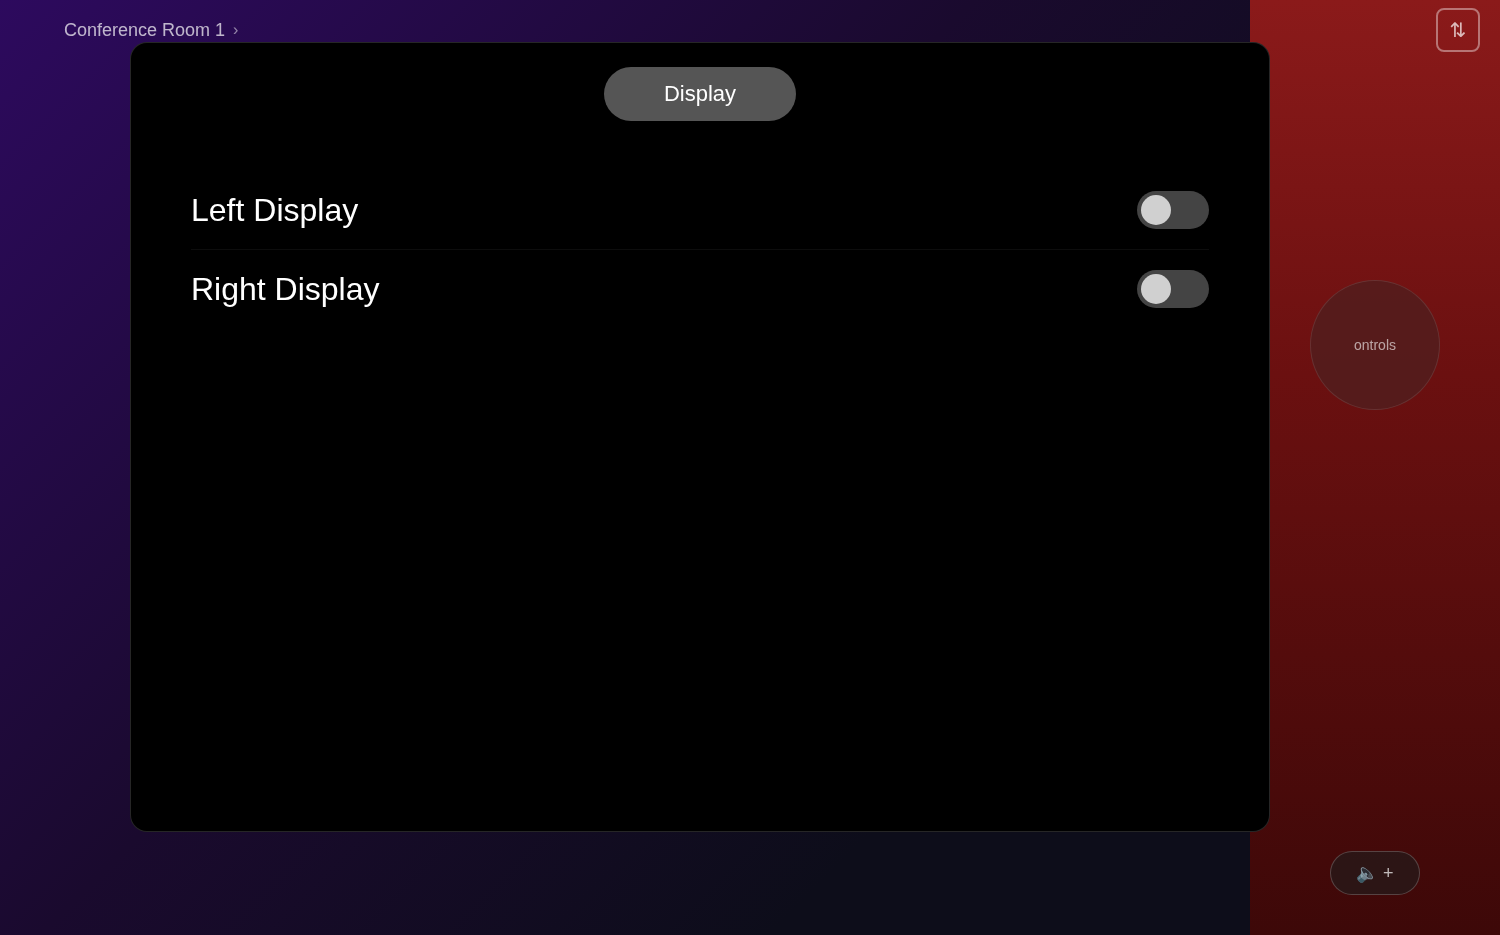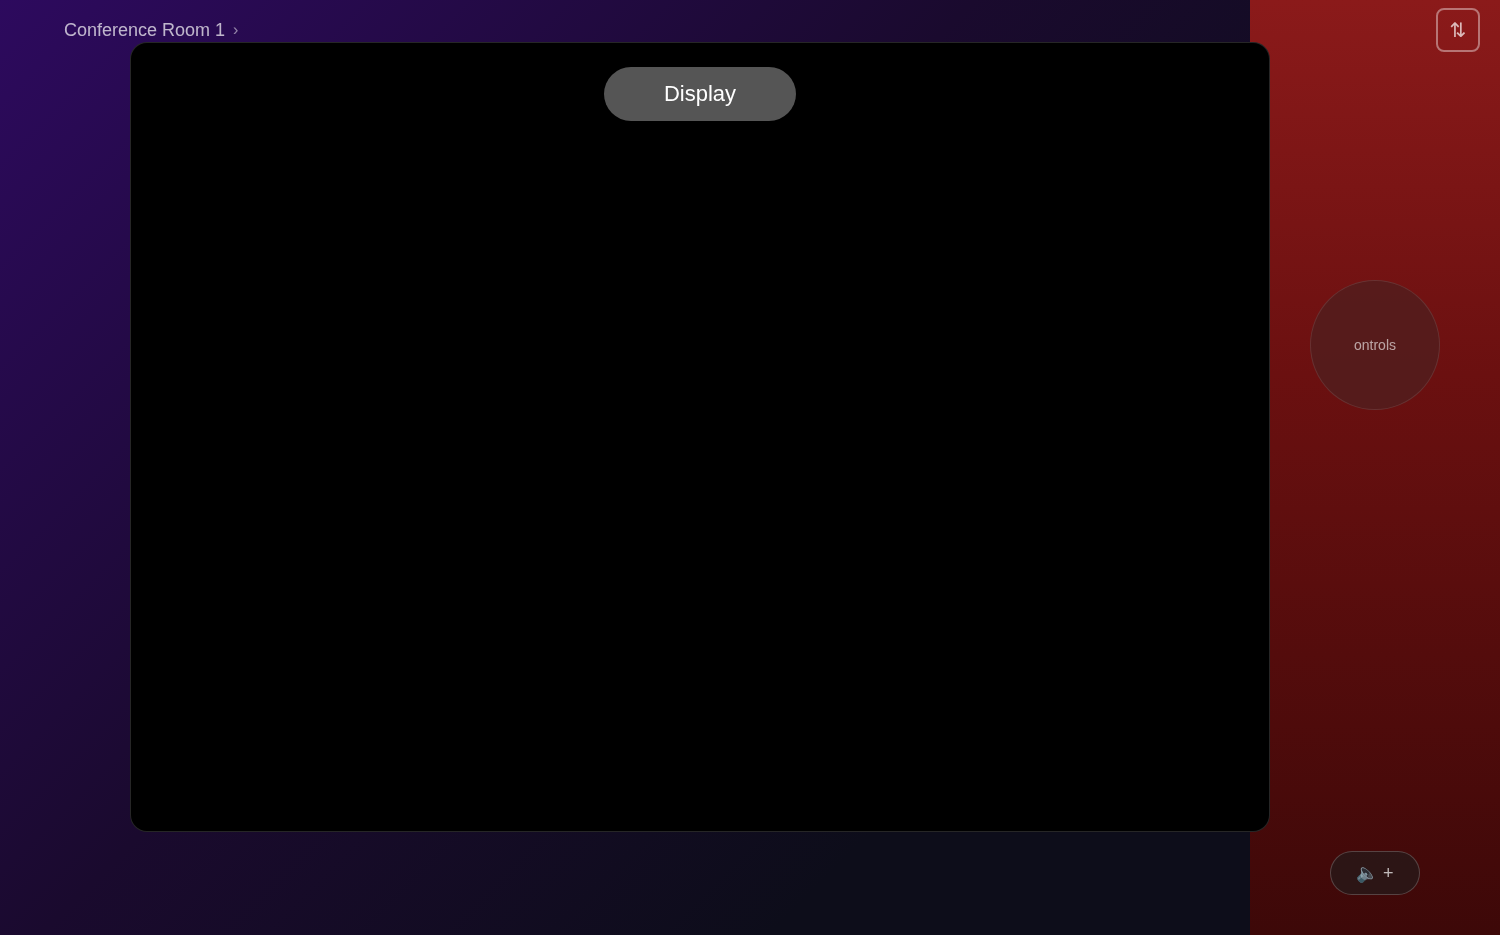--- a/index.html
+++ b/index.html
@@ -221,20 +221,37 @@
 </div>
 
 <div class="modal-panel">
 
   <div class="tab-bar">
     <div class="tab-item active">
       <span>Display</span>
     </div>
   </div>
 
+  <div class="content-area">
+
+    <div class="toggle-row">
+      <span class="toggle-label">Left Display</span>
+      <div class="toggle-switch">
+        <div class="toggle-knob"></div>
+      </div>
+    </div>
+
+    <div class="toggle-row">
+      <span class="toggle-label">Right Display</span>
+      <div class="toggle-switch">
+        <div class="toggle-knob"></div>
+      </div>
+    </div>
+
+  </div>
 </div>
 
 <div class="right-panel">
   <div class="controls-button">
     <span>ontrols</span>
   </div>
   <div class="volume-button">
     <span>🔈</span>
     <span>+</span>
   </div>

